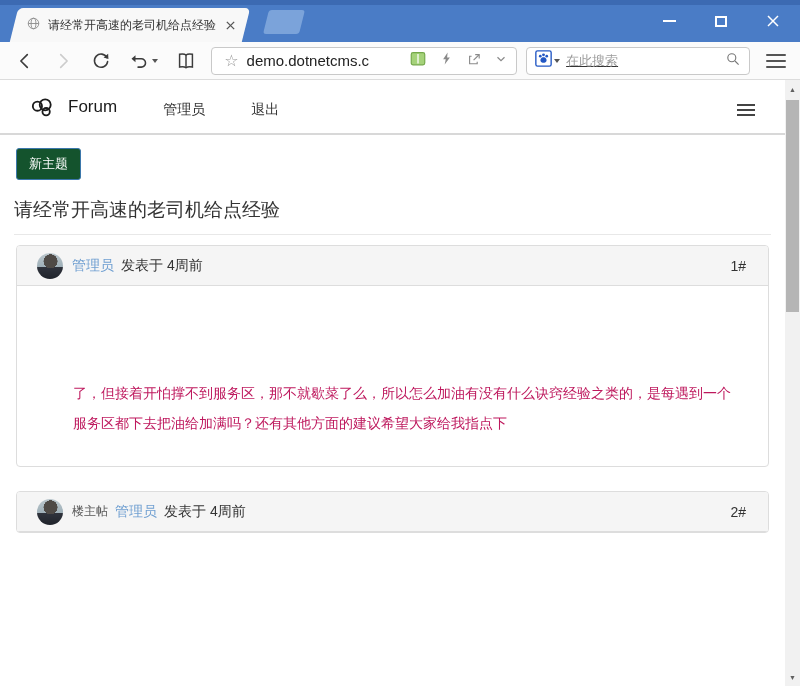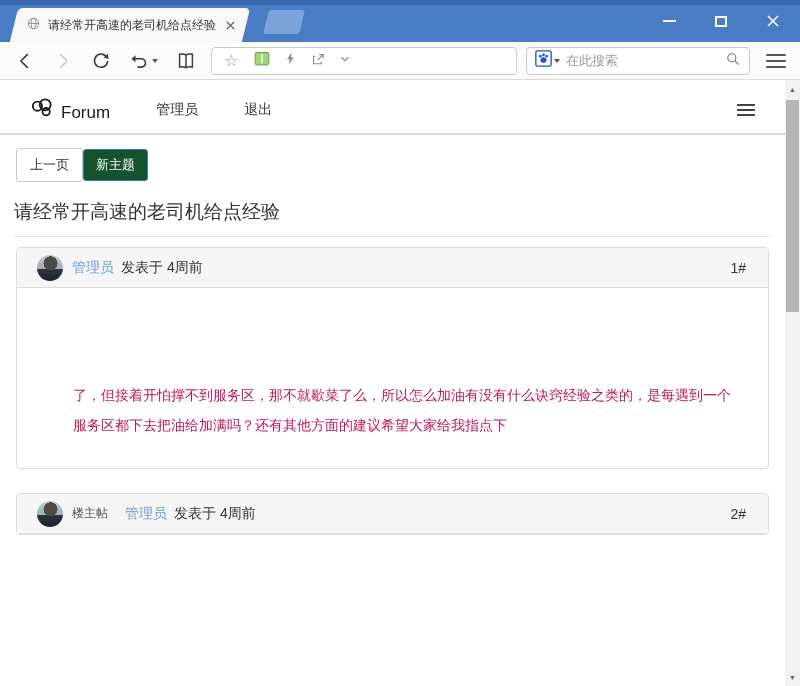--- a/index.html
+++ b/index.html
@@ -30,38 +30,38 @@
   .caret-down { width:0; height:0; border-left:3.5px solid transparent; border-right:3.5px solid transparent;
                 border-top:4px solid #555; margin-left:2px; }
   .addressbar { margin-left:10px; width:307px; height:28px; background:#fff; border:1px solid #c9c9c9;
                 border-radius:4px; display:flex; align-items:center; padding:0 8px; }
   .star-glyph { font-size:16px; color:#9a9a9a; margin:0 8px 0 4px; }
   .address-text { font-size:15px; color:#222; white-space:nowrap; overflow:hidden; flex:1; }
   .addr-icons { display:flex; align-items:center; gap:12px; margin-left:6px; }
   .searchbox { margin-left:9px; width:224px; height:28px; background:#fff; border:1px solid #c9c9c9;
                border-radius:4px; display:flex; align-items:center; padding:0 8px; }
   .search-input { border:none; outline:none; flex:1; font-size:13px; color:#333; margin-left:6px; min-width:0;
-                  font-family:"Liberation Sans","DejaVu Sans",sans-serif; background:transparent; }
+                  font-family:"Liberation Sans","DejaVu Sans",sans-serif; background:transparent;text-decoration:underline; }
   .search-input::placeholder { color:#9a9a9a; }
   .hamburger { margin-left:16px; width:24px; height:24px; display:flex; flex-direction:column;
                justify-content:center; gap:4px; cursor:pointer; }
   .hamburger span { display:block; width:20px; height:2px; background:#555; border-radius:1px; }
 
   
   .viewport { position:absolute; top:80px; left:0; width:785px; height:606px; overflow:hidden; background:#fff; }
   .scrollbar { position:absolute; top:80px; right:0; width:15px; height:606px; background:#f1f1f1; }
   .sb-arrow { position:absolute; left:0; width:15px; height:14px; display:flex; align-items:center;
               justify-content:center; font-size:7px; color:#606060; cursor:pointer; }
   .sb-up { top:2px; } .sb-down { bottom:2px; }
   .sb-thumb { position:absolute; top:20px; left:1px; width:13px; height:212px; background:#b5b5b5; cursor:pointer; }
 
   
   .site-nav { height:55px; display:flex; align-items:center; padding:6px 24px 0 30px;
               border-bottom:2px solid #d8d8d8; }
-  .brand { display:flex; align-items:flex-end; gap:7px; cursor:pointer; }
+  .brand { display:flex; align-items:flex-start; gap:14px; cursor:pointer; }
   .brand-label { font-size:17px; color:#1b1b1b; }
   .site-link { font-size:14px; color:#333; margin-left:46px; cursor:pointer; }
   .nav-burger { margin-left:auto; margin-right:2px; width:22px; display:flex; flex-direction:column; gap:3px; cursor:pointer; }
   .nav-burger span { display:block; width:18px; height:2px; background:#444; }
 
   
   .topic-bar { display:flex; align-items:center; margin:13px 16px 0; }
   .btn-prev { background:#fff; border:1px solid #c9c9c9; border-radius:3px; padding:7px 13px;
               font-size:13px; color:#333; cursor:pointer; }
   .topic-crumb { font-size:14px; color:#333; margin-left:12px; flex:1; white-space:nowrap; overflow:hidden; }
@@ -75,21 +75,21 @@
   
   .posts { margin:0 16px; }
   .post-card { border:1px solid #ddd; border-radius:4px; margin-top:10px; background:#fff; overflow:hidden; }
   .post-card + .post-card { margin-top:24px; }
   .post-head { height:40px; background:#f5f5f5; border-bottom:1px solid #ddd; display:flex;
                align-items:center; padding:0 22px 0 20px; }
   .avatar { width:26px; height:26px; border-radius:50%; margin-right:9px; flex:none;
             background:
               radial-gradient(circle at 52% 32%, #4e4a46 0 31%, rgba(0,0,0,0) 32%),
               linear-gradient(180deg,#bcc8ce 0%,#9fb0b8 52%,#30343d 53%,#1f232b 100%); }
-  .post-badge { font-size:12px; color:#555; margin-right:17px; }
+  .post-badge { font-size:12px; color:#555; margin-right:7px; }
   .post-author { font-size:14px; color:#6f9fd1; cursor:pointer; }
   .post-meta { font-size:14px; color:#333; margin-left:7px; }
   .post-floor { margin-left:auto; font-size:14px; color:#333; }
   .post-body { font-size:14px; color:#be185d; line-height:30px; }
   .post-body-1 { padding:92px 28px 28px 56px; }
   .post-body-2 { padding:26px 28px 48px 56px; }
 </style>
 </head>
 <body>
 
@@ -162,20 +162,21 @@
     <div class="tb-gap"></div>
     <div class="tb-btn">
       <svg viewBox="0 0 24 24" width="22" height="22" fill="none" stroke="#3c3c3c" stroke-width="1.6">
         <path d="M12 5.5 C 10.5 4.2 8 4 5 4.6 V 18.6 C 8 18 10.5 18.2 12 19.4 C 13.5 18.2 16 18 19 18.6 V 4.6 C 16 4 13.5 4.2 12 5.5 Z"></path>
         <line x1="12" y1="5.5" x2="12" y2="19.4"></line>
       </svg>
     </div>
 
     <div class="addressbar">
       <span class="star-glyph">☆</span>
+      <span class="address-text">demo.dotnetcms.c</span>
       <div class="addr-icons">
         <span>
           <svg viewBox="0 0 20 20" width="18" height="18">
             <rect x="2.5" y="3" width="15" height="13.5" rx="2" fill="#a5d27a" stroke="#74a84a" stroke-width="1.3"></rect>
             <line x1="10" y1="4.5" x2="10" y2="15" stroke="#ffffff" stroke-width="1.4"></line>
           </svg>
         </span>
         <span>
           <svg viewBox="0 0 20 20" width="15" height="15">
               <path d="M11.5 2 L5.5 11 H9 L7.6 18 L14.5 8.5 H10.8 Z" fill="#8a8a8a"></path>
@@ -239,21 +240,20 @@
       <span class="site-link">管理员</span>
       <span class="site-link">退出</span>
       <div class="nav-burger">
         <span></span>
           <span></span>
           <span></span>
       </div>
     </div>
 
     <div class="topic-bar">
-      <button class="btn-prev">上一页</button>
       <button class="btn-new-topic">新主题</button>
     </div>
 
     <h1 class="page-title">请经常开高速的老司机给点经验</h1>
     <div class="rule"></div>
 
     <div class="posts">
 
       <div class="post-card">
         <div class="post-head">

